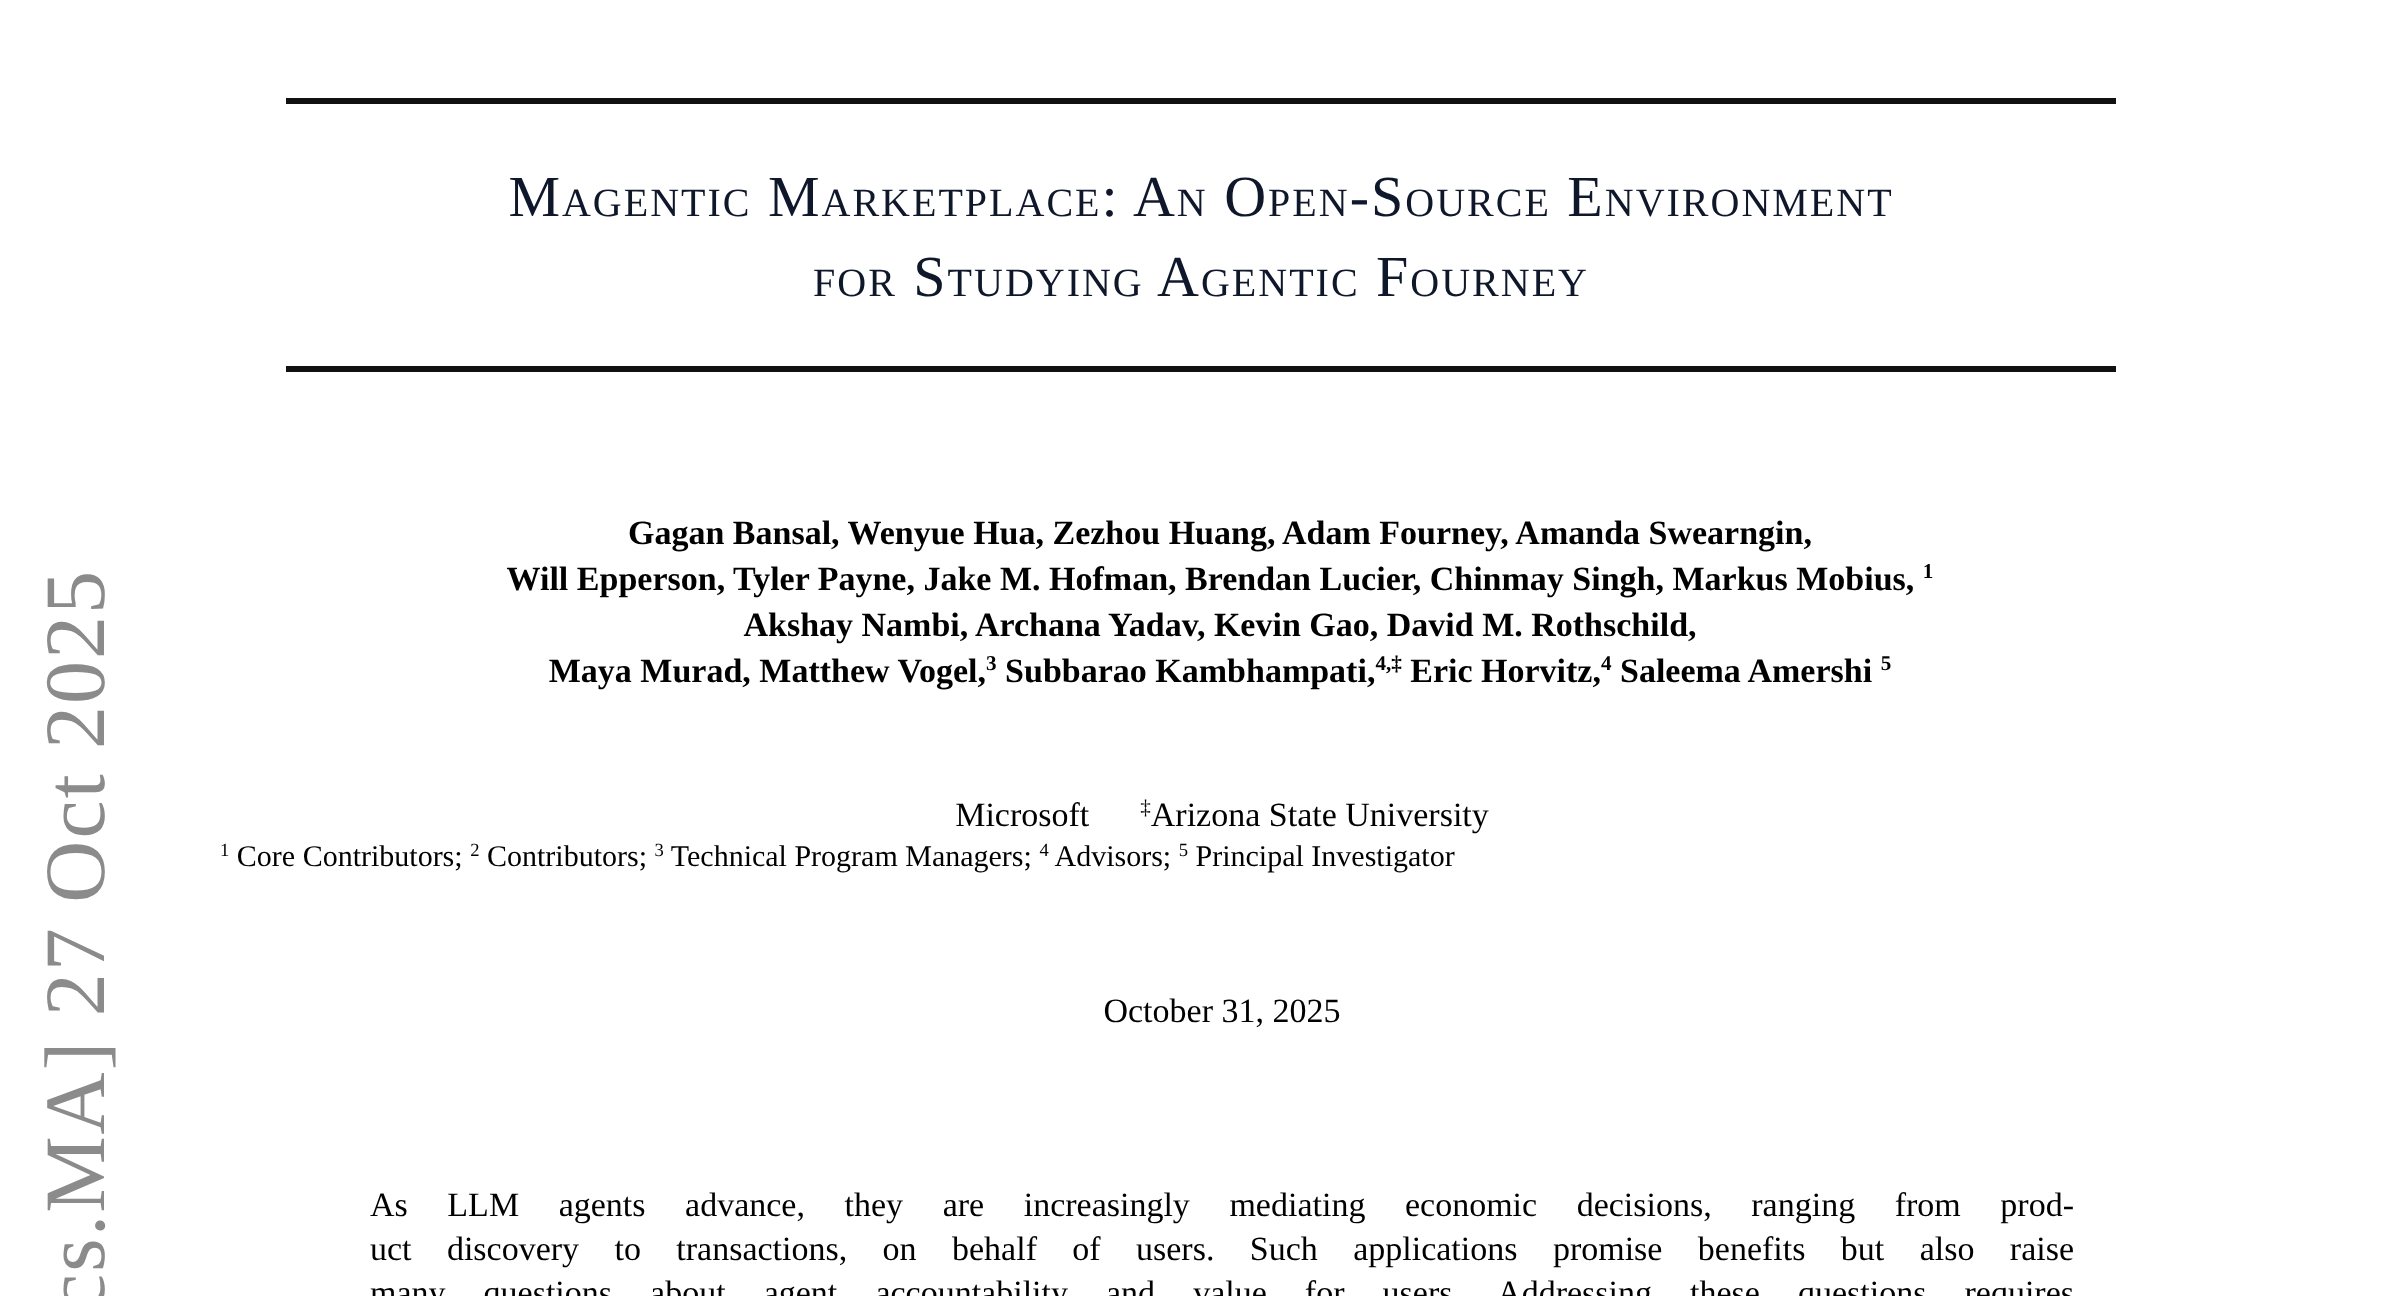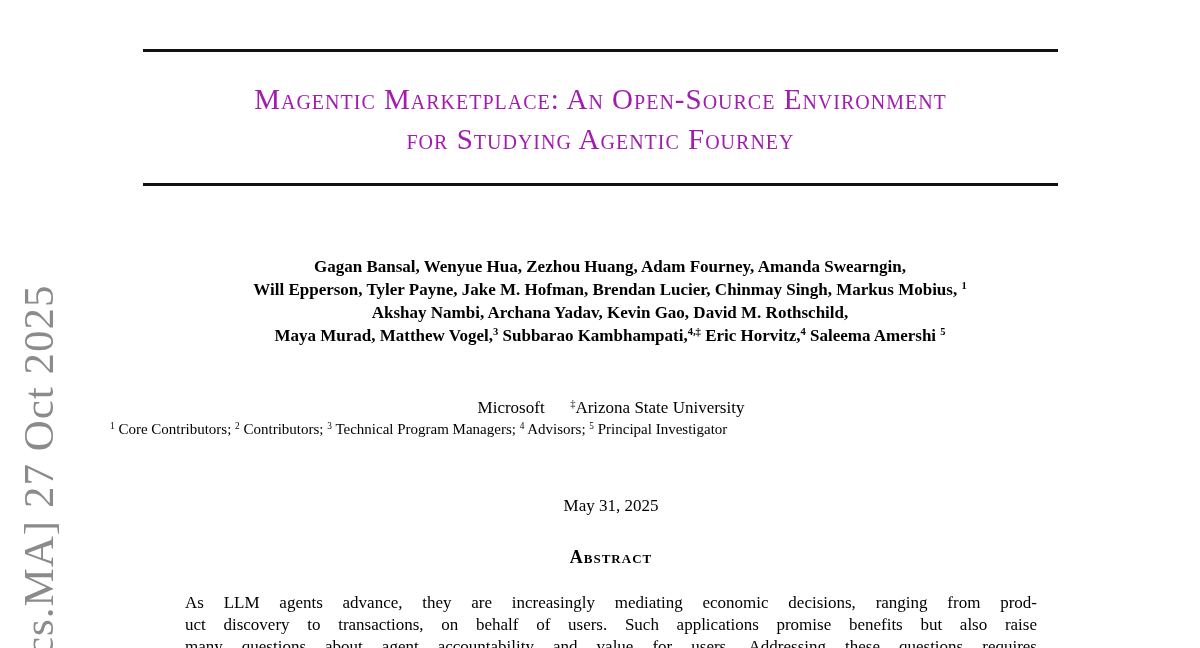--- a/index.html
+++ b/index.html
@@ -24,21 +24,21 @@
   .title {
     position: absolute;
     top: 79px;
     left: 143px;
     width: 915px;
     text-align: center;
     font-variant: small-caps;
     font-size: 29px;
     line-height: 40px;
     letter-spacing: 1px;
-    color: #a21caf;
+    color: #0f172a;
   }
   .authors {
     position: absolute;
     top: 255px;
     left: 110px;
     width: 1000px;
     text-align: center;
     font-weight: bold;
     font-size: 17px;
     line-height: 23px;
@@ -131,23 +131,22 @@
       <div>Gagan Bansal, Wenyue Hua, Zezhou Huang, Adam Fourney, Amanda Swearngin,</div>
       <div>Will Epperson, Tyler Payne, Jake M. Hofman, Brendan Lucier, Chinmay Singh, Markus Mobius, <sup>1</sup></div>
       <div>Akshay Nambi, Archana Yadav, Kevin Gao, David M. Rothschild,</div>
       <div>Maya Murad, Matthew Vogel,<sup>3</sup> Subbarao Kambhampati,<sup>4,‡</sup> Eric Horvitz,<sup>4</sup> Saleema Amershi <sup>5</sup></div>
     </div>
 
   <div class="affil1">Microsoft  <sup>‡</sup>Arizona State University</div>
 
   <div class="affil2"><sup>1</sup> Core Contributors; <sup>2</sup> Contributors; <sup>3</sup> Technical Program Managers; <sup>4</sup> Advisors; <sup>5</sup> Principal Investigator</div>
 
-  <div class="date">May 31, 2025</div>
+  <div class="date">October 31, 2025</div>
 
-  <div class="abs-head">Abstract</div>
 
   <div class="abs-body">
       <div class="abs-line">As LLM agents advance, they are increasingly mediating economic decisions, ranging from prod-</div>
       <div class="abs-line">uct discovery to transactions, on behalf of users. Such applications promise benefits but also raise</div>
       <div class="abs-line">many questions about agent accountability and value for users. Addressing these questions requires</div>
     </div>
 
 </div>
 
 </body></html>

